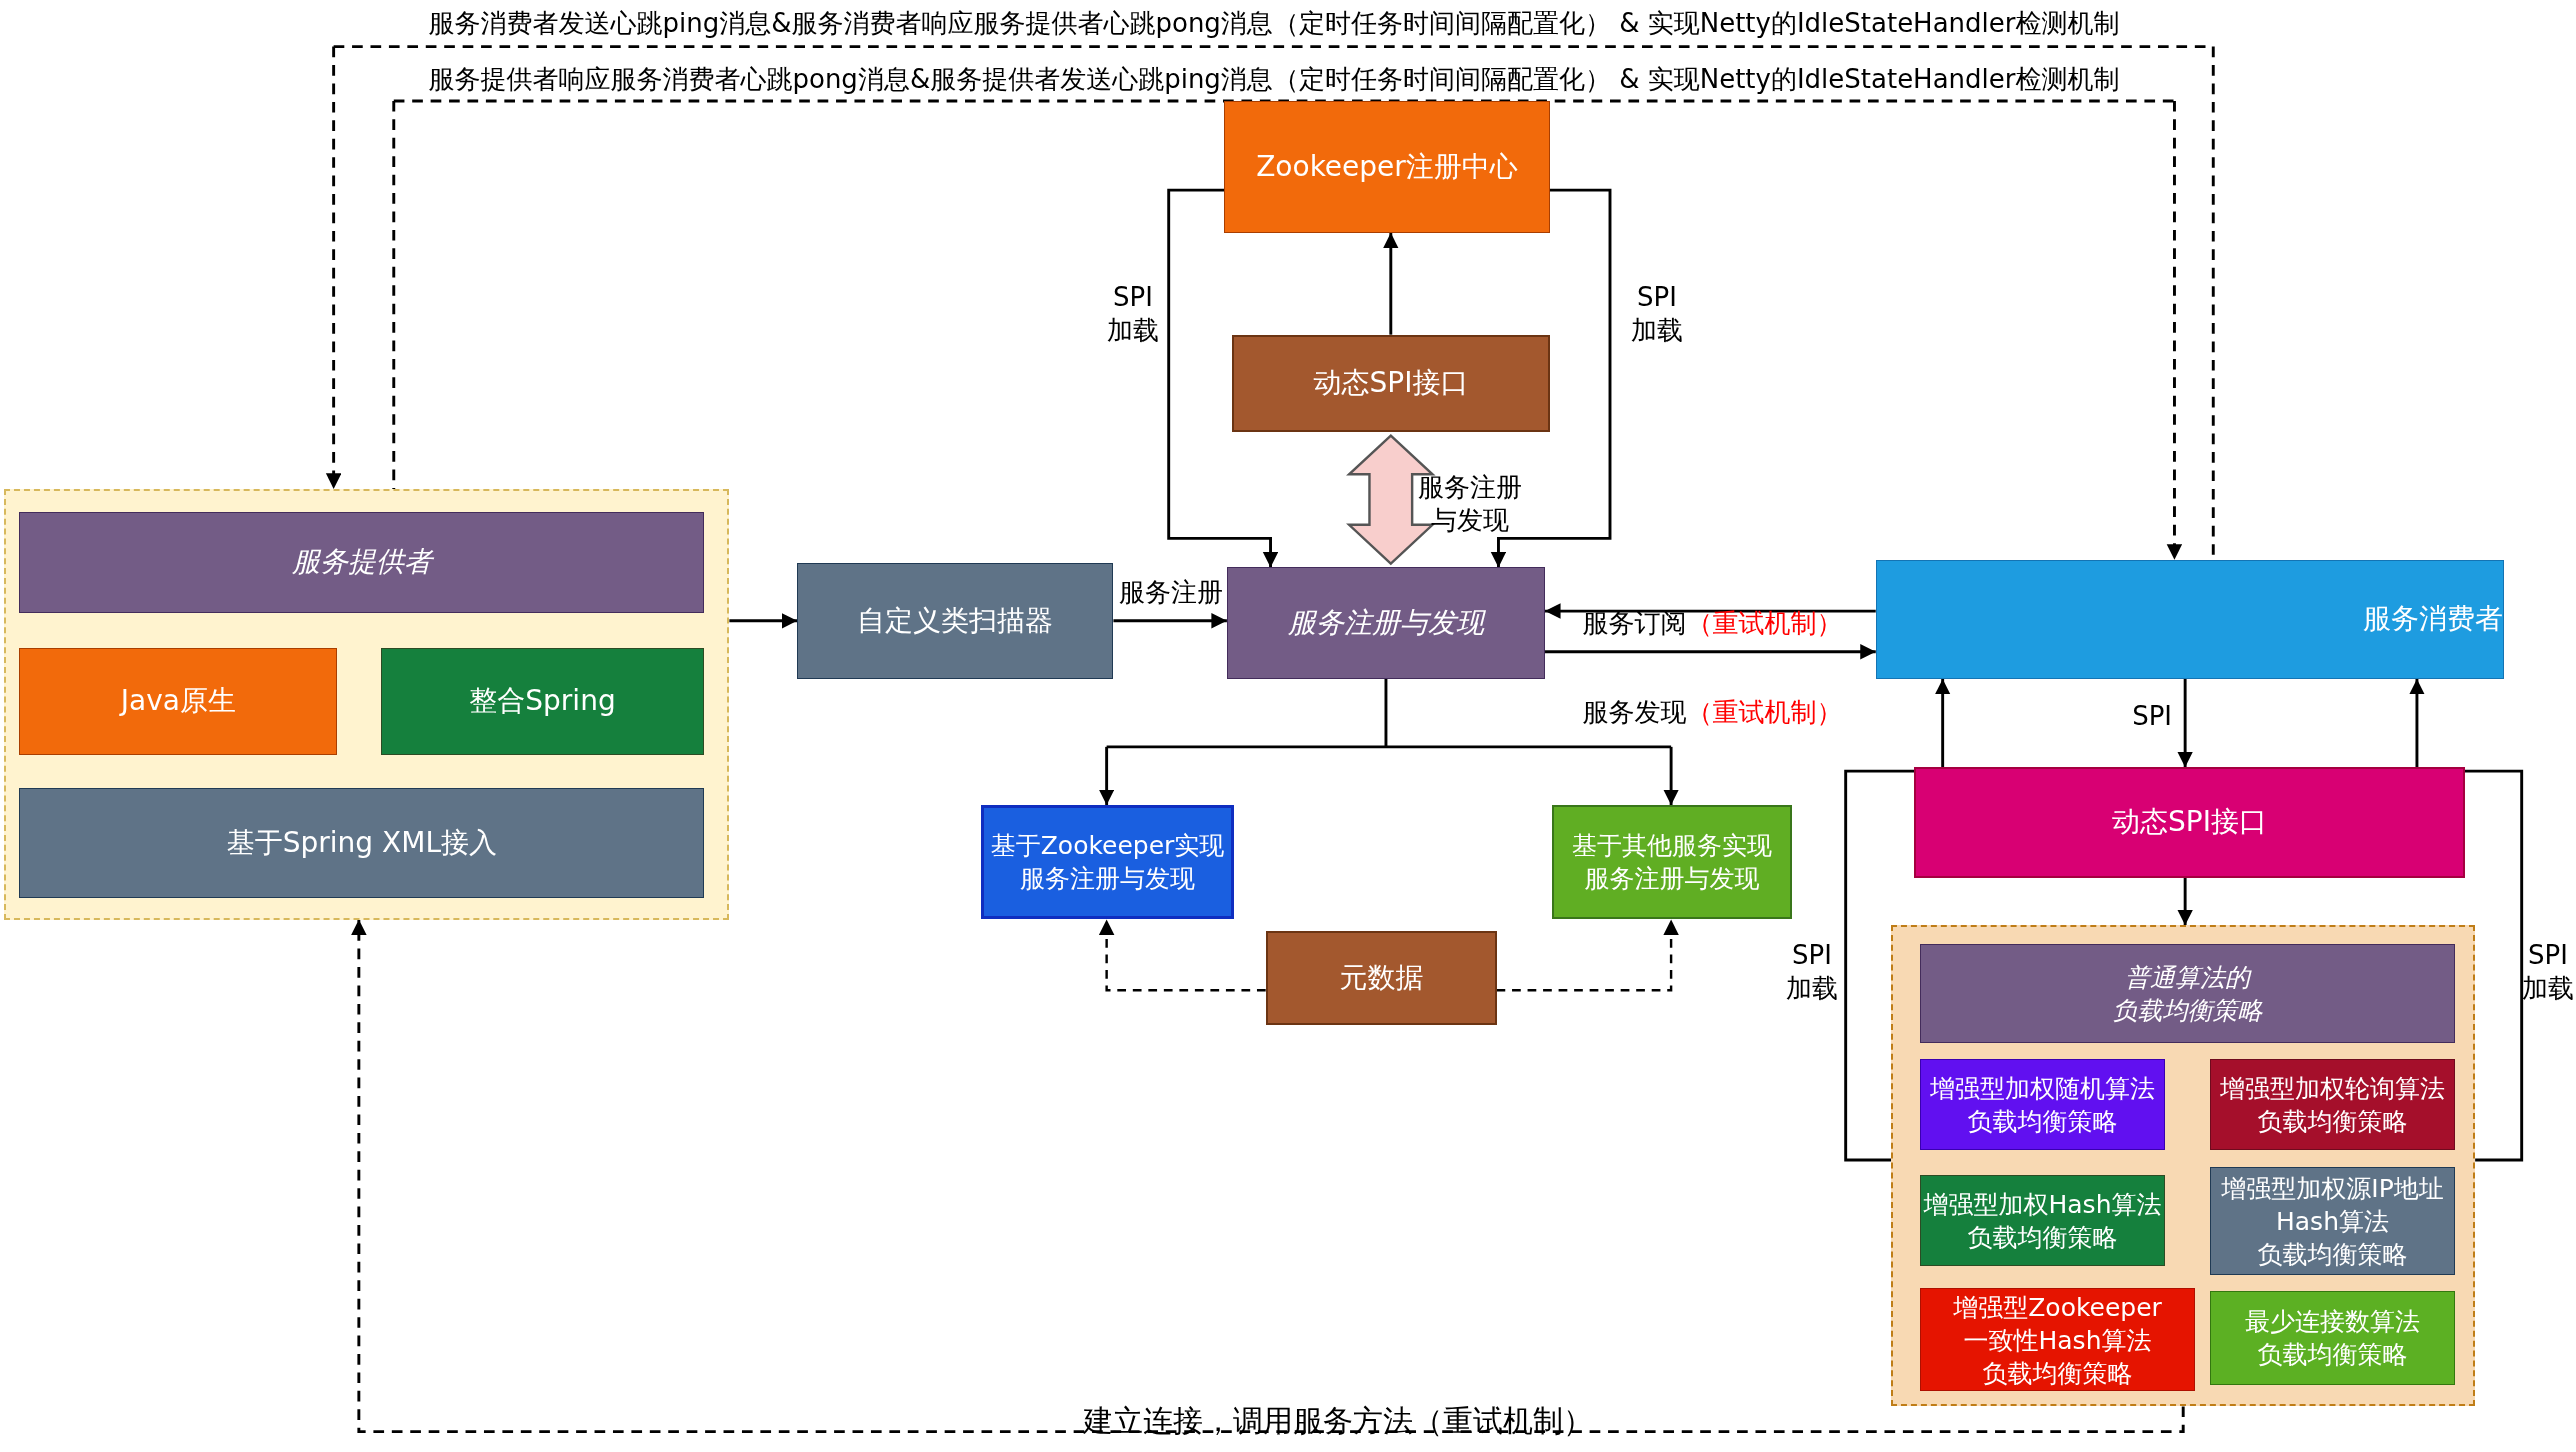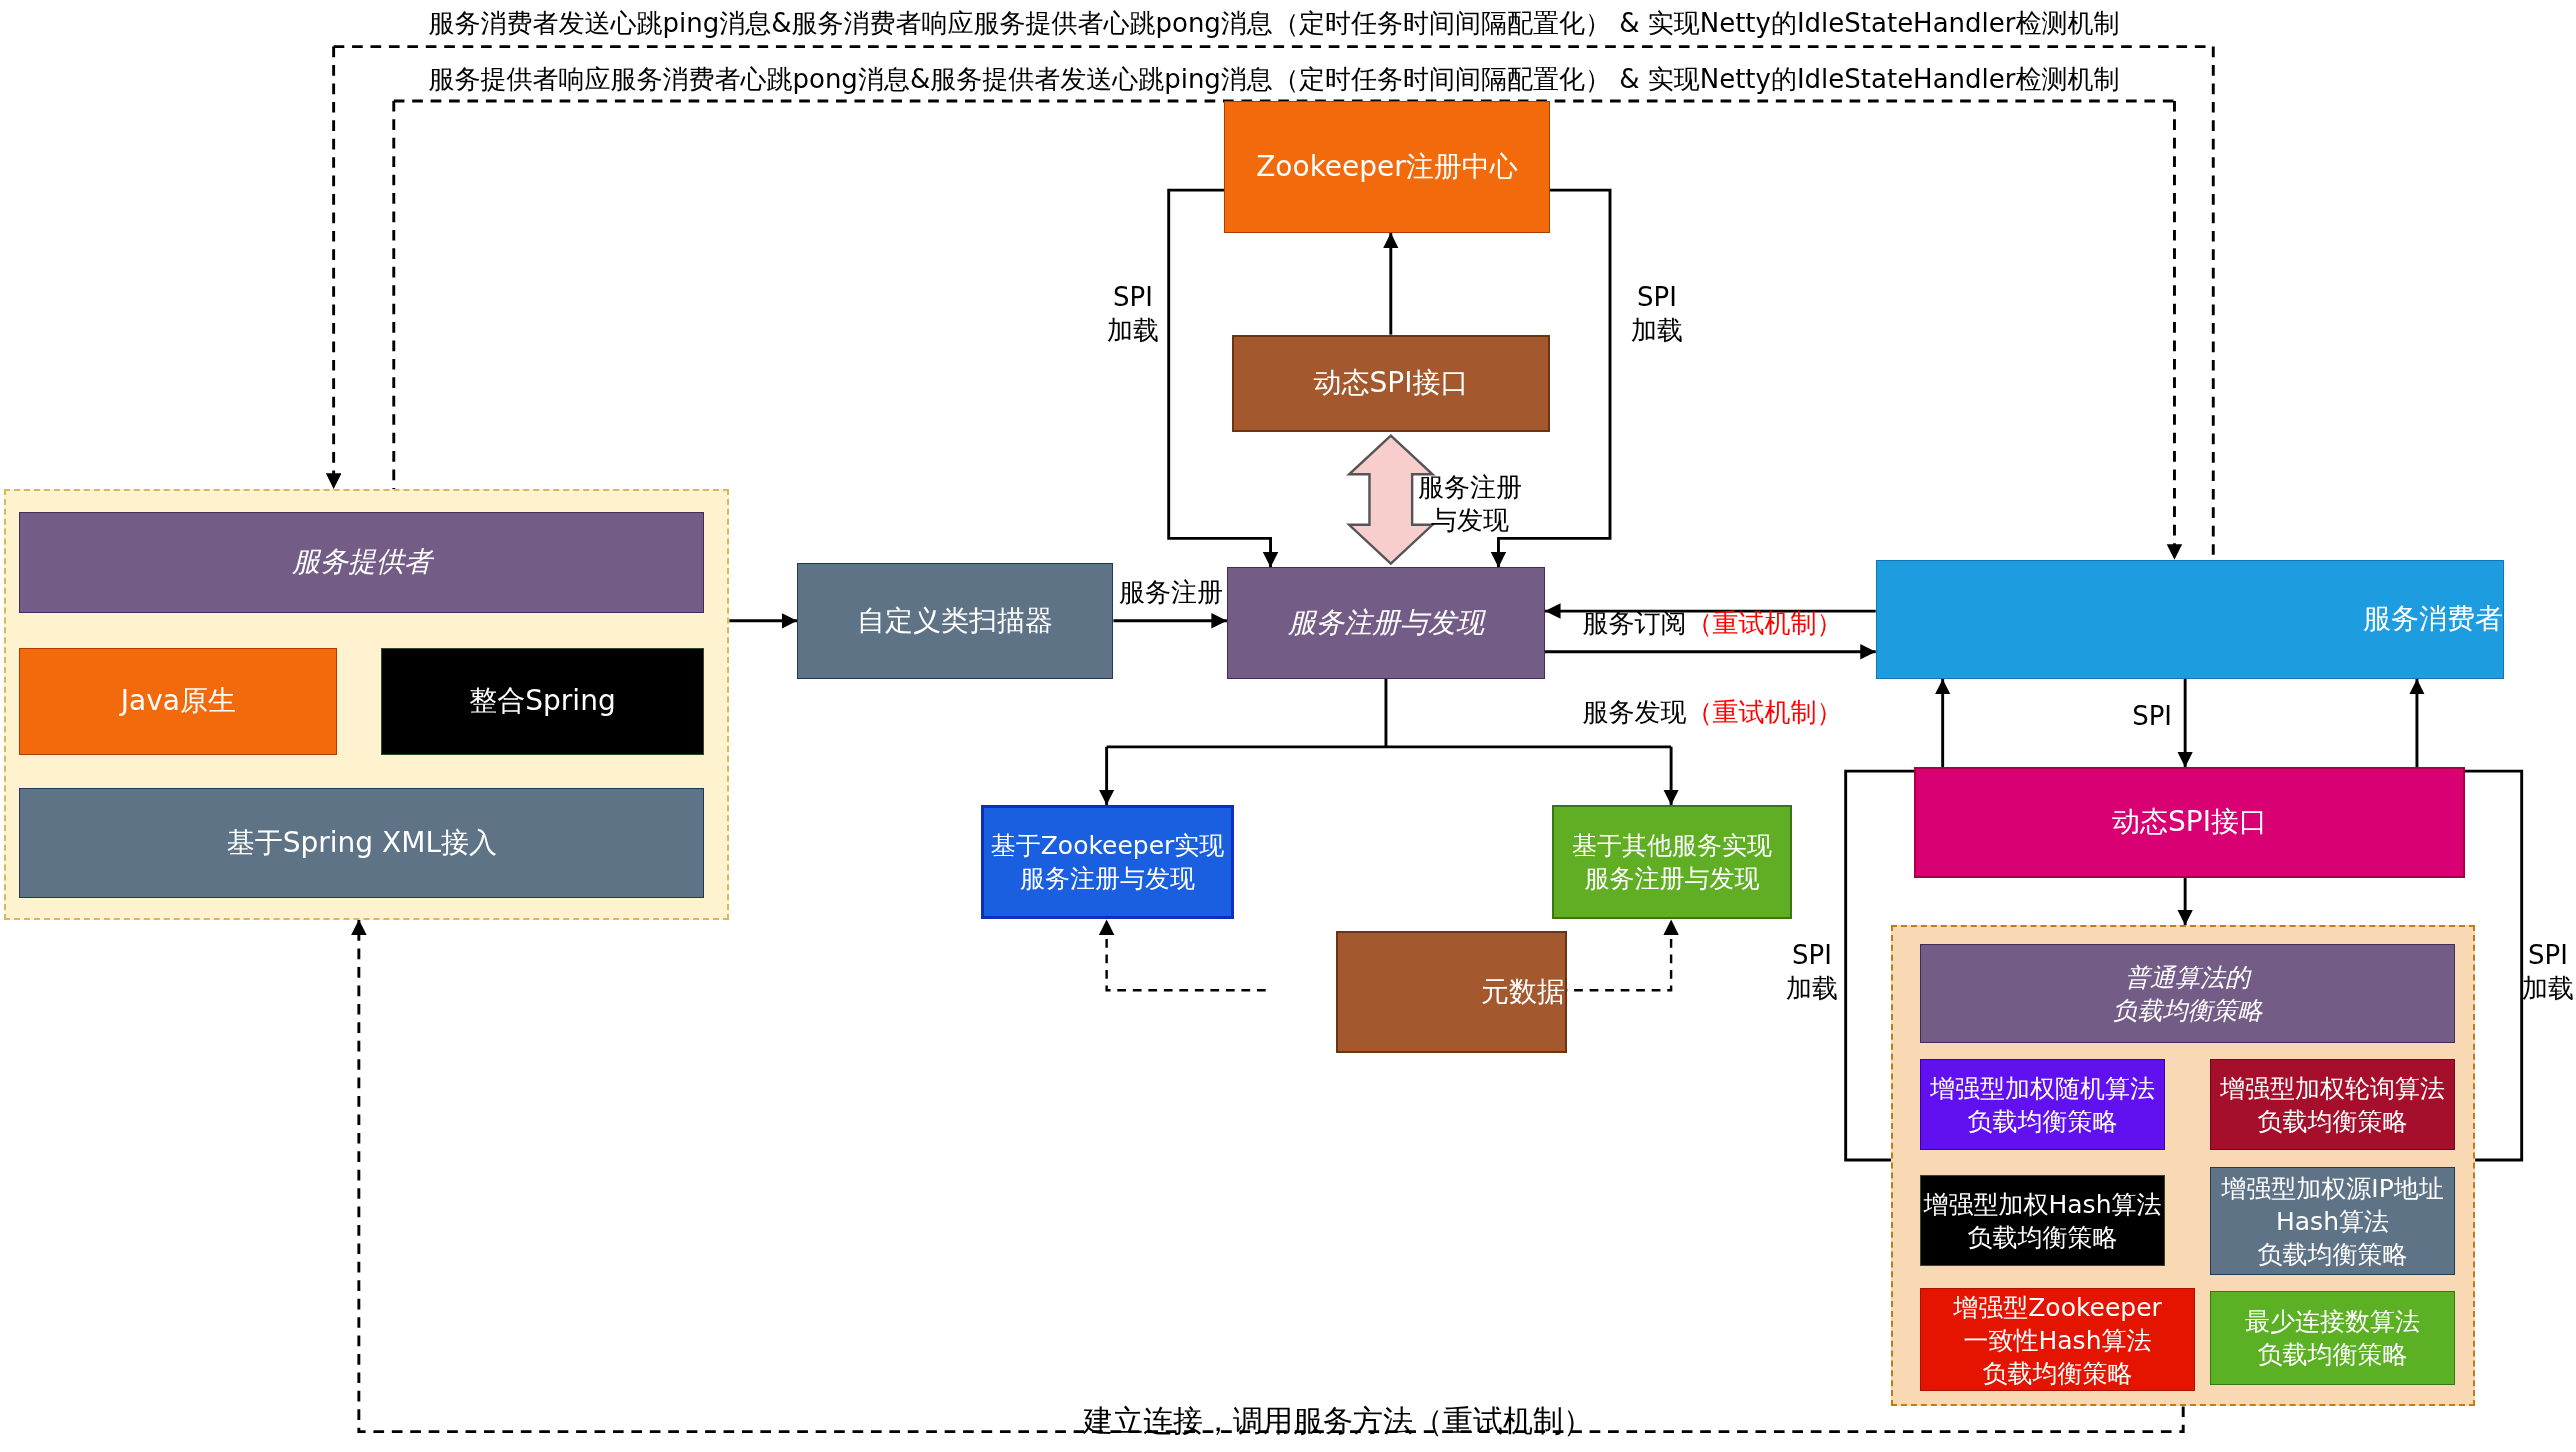--- a/index.html
+++ b/index.html
@@ -6,21 +6,21 @@
   #canvas{position:relative;width:2576px;height:1453px;background:#ffffff;
           font-family:"DejaVu Sans","Liberation Sans",sans-serif;overflow:hidden;}
   svg.wires{position:absolute;left:0;top:0;pointer-events:none;}
   .box{position:absolute;display:flex;align-items:center;justify-content:center;
        box-sizing:border-box;text-align:center;}
   .box .box-label{color:#ffffff;font-size:28px;line-height:1.32;white-space:pre-line;}
   .box.small .box-label{font-size:25px;}
   
   .c-orange {background:#F26A0B;border:1.9px solid #A93E00;}
   .c-purple {background:#735C86;border:1.9px solid #432C5B;font-style:italic;}
-  .c-sage   {background:#000000;border:1.9px solid #2D4B24;}
+  .c-sage   {background:#15803d;border:1.9px solid #2D4B24;}
   .c-slate  {background:#5F7387;border:1.9px solid #203A54;}
   .c-brown  {background:#A3582E;border:2.9px solid #6B3413;}
   .c-cyan   {background:#1E9CE0;border:1.9px solid #1474B4;justify-content:flex-end;}
   .c-royal  {background:#1A5FE0;border:3.9px solid #0F2EC0;}
   .c-green  {background:#60AE23;border:2.9px solid #39761A;}
   .c-magenta{background:#D80073;border:2.9px solid #A50040;}
   .s-violet {background:#6110F0;border:1.9px solid #3A00B0;}
   .s-darkred{background:#A50F2B;border:1.9px solid #6F0A1D;}
   .s-red    {background:#E51400;border:1.9px solid #AE1000;}
   .s-green  {background:#5CB023;border:1.9px solid #33770F;}
@@ -123,21 +123,21 @@
   <div class="box c-royal small" style="left:981px;top:805px;width:253px;height:114px;">
     <span class="box-label">基于Zookeeper实现
 服务注册与发现</span>
     </div>
 
   <div class="box c-green small" style="left:1552px;top:805px;width:240px;height:114px;">
     <span class="box-label">基于其他服务实现
 服务注册与发现</span>
     </div>
 
-  <div class="box c-brown" style="left:1336px;top:931px;width:231px;height:122px;justify-content:flex-end;">
+  <div class="box c-brown" style="left:1266px;top:931px;width:231px;height:94px;">
     <span class="box-label">元数据</span>
     </div>
 
   <div class="box c-cyan" style="left:1876px;top:560px;width:628px;height:119px;">
     <span class="box-label">服务消费者</span>
     </div>
 
   <div class="box c-magenta" style="left:1914px;top:767px;width:551px;height:111px;">
     <span class="box-label">动态SPI接口</span>
     </div>

